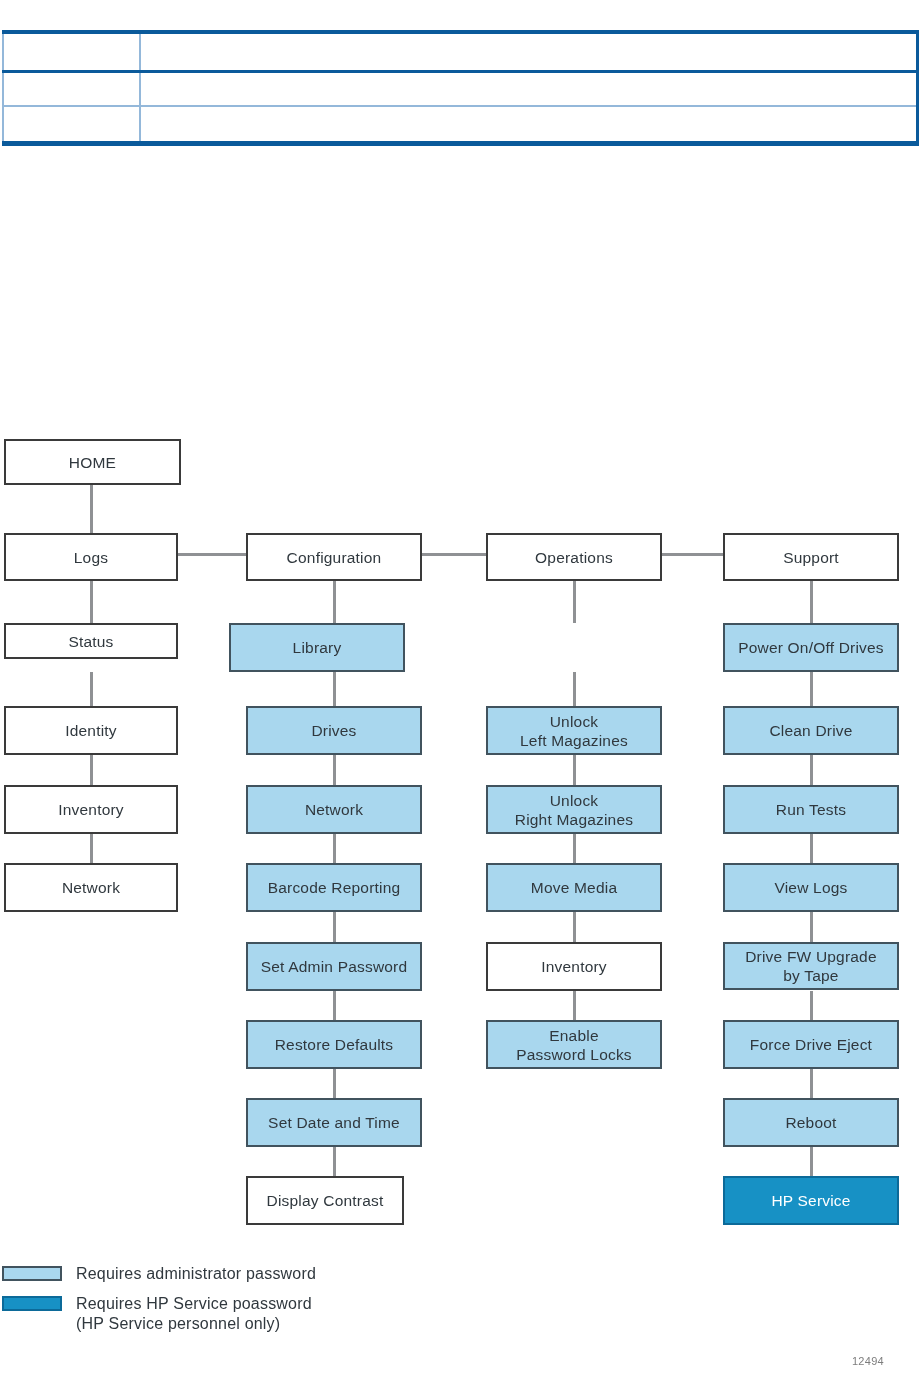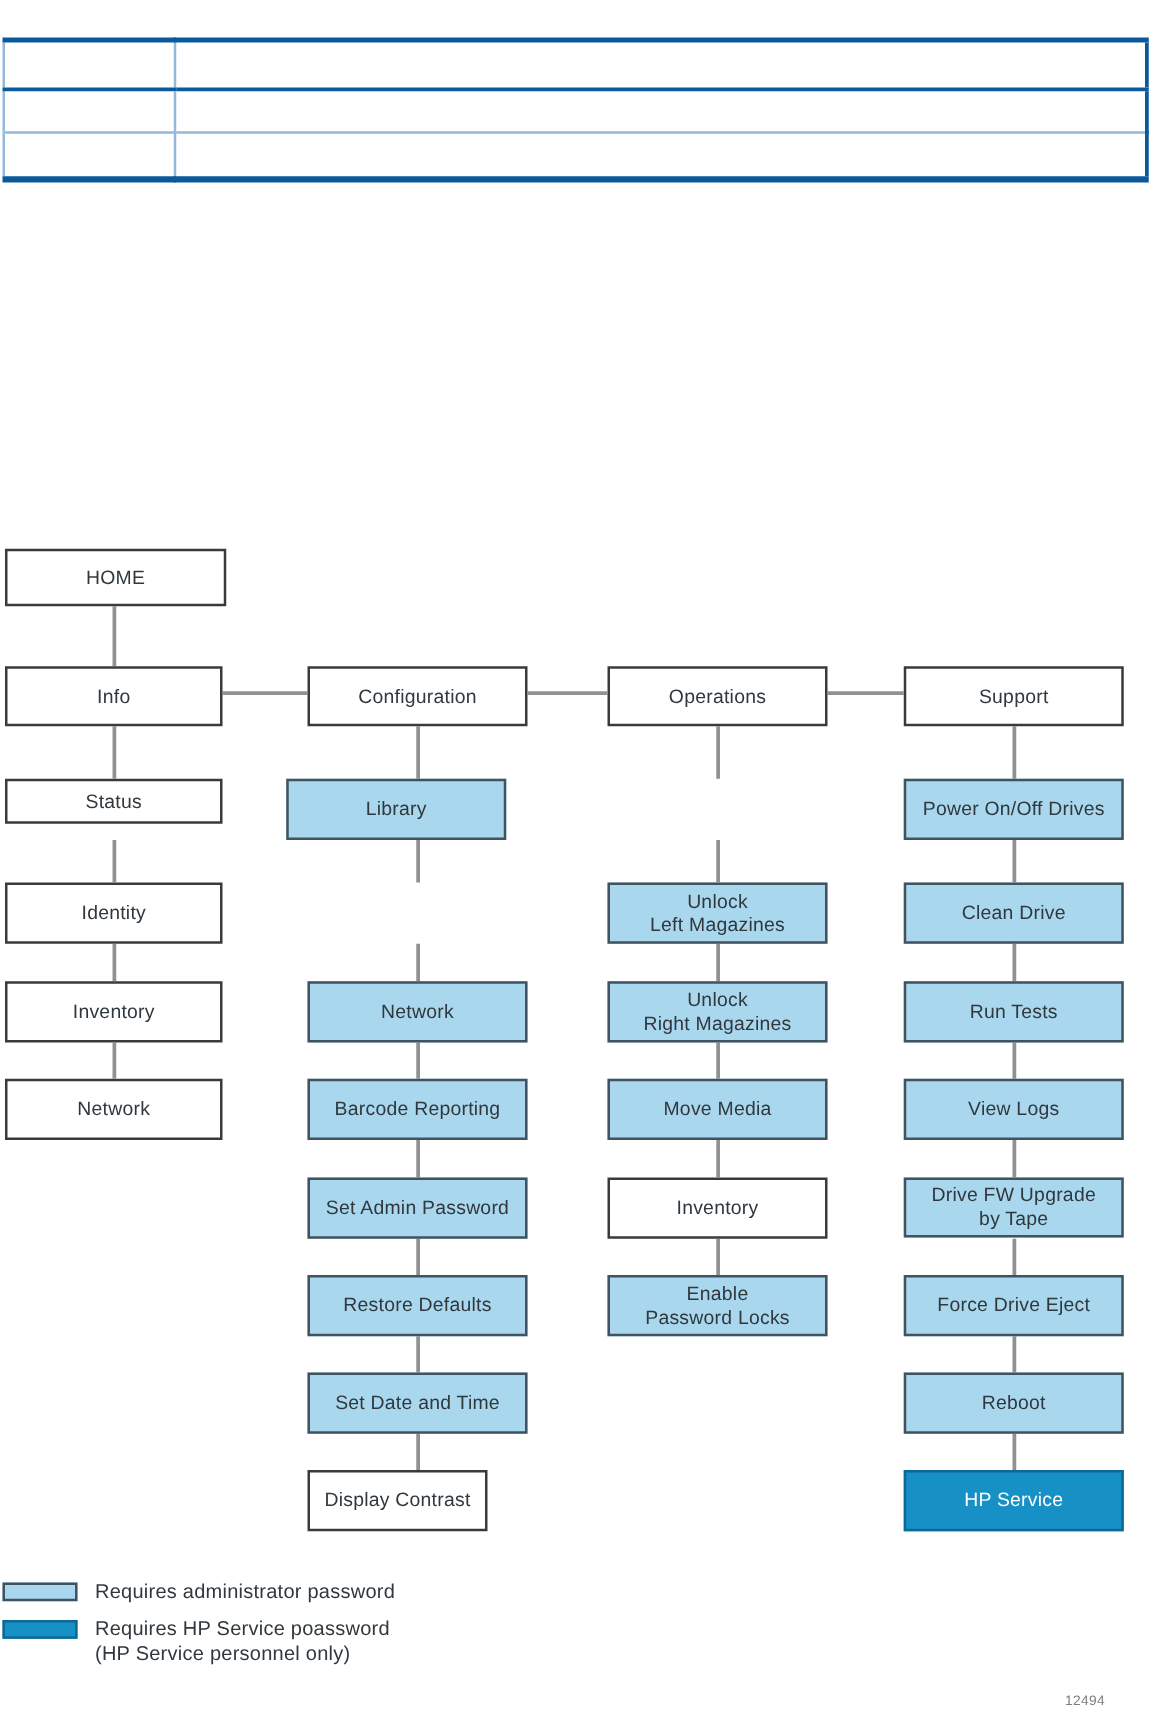--- a/index.html
+++ b/index.html
@@ -102,56 +102,59 @@
       <div class="conn" style="left: 809.5px; top: 755px; width: 3px; height: 30px;"></div>
       <div class="conn" style="left: 809.5px; top: 834px; width: 3px; height: 29px;"></div>
       <div class="conn" style="left: 809.5px; top: 912px; width: 3px; height: 30px;"></div>
       <div class="conn" style="left: 809.5px; top: 991px; width: 3px; height: 29px;"></div>
       <div class="conn" style="left: 809.5px; top: 1069px; width: 3px; height: 29px;"></div>
       <div class="conn" style="left: 809.5px; top: 1147px; width: 3px; height: 29px;"></div>
       <div class="box white" style="left: 4px; top: 439px; width: 177px; height: 46px;">
         <div>HOME</div>
       </div>
       <div class="box white" style="left: 4px; top: 533px; width: 174px; height: 48px;">
-        <div>Info</div>
+        <div>Logs</div>
       </div>
       <div class="box white" style="left: 4px; top: 623px; width: 174px; height: 36px;">
         <div>Status</div>
       </div>
       <div class="box white" style="left: 4px; top: 706px; width: 174px; height: 49px;">
         <div>Identity</div>
       </div>
       <div class="box white" style="left: 4px; top: 785px; width: 174px; height: 49px;">
         <div>Inventory</div>
       </div>
       <div class="box white" style="left: 4px; top: 863px; width: 174px; height: 49px;">
         <div>Network</div>
       </div>
       <div class="box white" style="left: 246px; top: 533px; width: 176px; height: 48px;">
         <div>Configuration</div>
       </div>
       <div class="box admin" style="left: 229px; top: 623px; width: 176px; height: 49px;">
         <div>Library</div>
       </div>
+      <div class="box admin" style="left: 246px; top: 706px; width: 176px; height: 49px;">
+        <div>Drives</div>
+      </div>
       <div class="box admin" style="left: 246px; top: 785px; width: 176px; height: 49px;">
         <div>Network</div>
       </div>
       <div class="box admin" style="left: 246px; top: 863px; width: 176px; height: 49px;">
         <div>Barcode Reporting</div>
       </div>
       <div class="box admin" style="left: 246px; top: 942px; width: 176px; height: 49px;">
         <div>Set Admin Password</div>
       </div>
       <div class="box admin" style="left: 246px; top: 1020px; width: 176px; height: 49px;">
         <div>Restore Defaults</div>
       </div>
       <div class="box admin" style="left: 246px; top: 1098px; width: 176px; height: 49px;">
         <div>Set Date and Time</div>
       </div>
-      <div class="box white" style="left: 246px; top: 1176px; width: 144px; height: 49px;">
+      <div class="box white" style="left: 246px; top: 1176px; width: 158px; height: 49px;">
         <div>Display Contrast</div>
       </div>
       <div class="box white" style="left: 486px; top: 533px; width: 176px; height: 48px;">
         <div>Operations</div>
       </div>
       <div class="box admin" style="left: 486px; top: 706px; width: 176px; height: 49px;">
         <div>Unlock</div>
         <div>Left Magazines</div>
       </div>
       <div class="box admin" style="left: 486px; top: 785px; width: 176px; height: 49px;">

